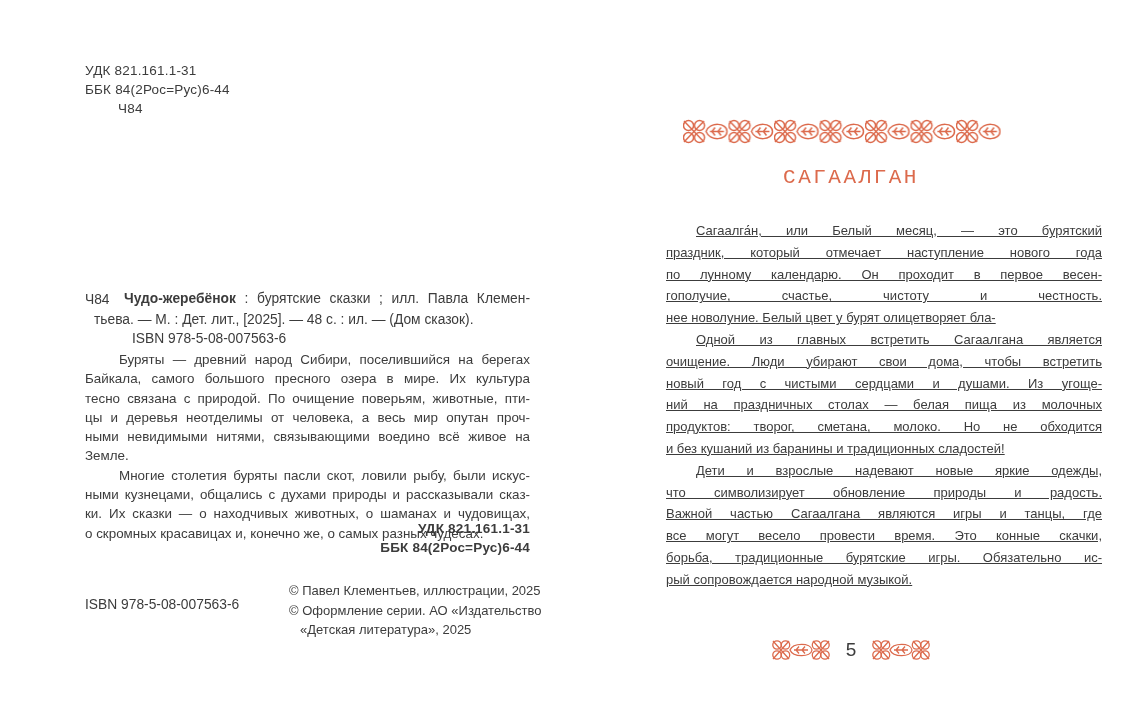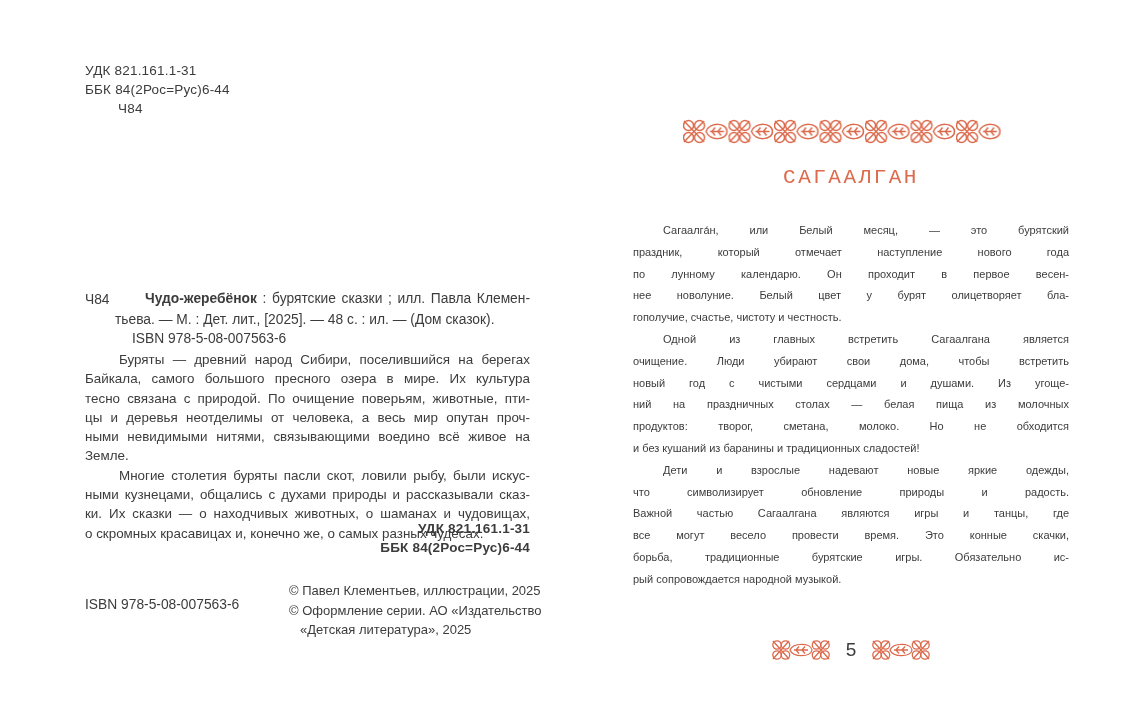--- a/index.html
+++ b/index.html
@@ -11,21 +11,21 @@
   }
   .page { position:absolute; inset:0; }
   .blk { position:absolute; }
 
   
   .udk-top { left:85px; top:61px; font-size:13.5px; line-height:19px; font-weight:500; letter-spacing:.2px; }
   .udk-top div:nth-child(3) { padding-left:33px; }
 
   .biblio { left:85px; top:289px; width:445px; font-size:13.8px; line-height:20.5px; }
   .bib-label { position:absolute; left:0; top:1px; }
-  .bib-entry { margin-left:30px; }
+  .bib-entry { margin-left:9px; }
   .bib-entry .jline.l1 { padding-left:30px; }
   .bold { font-weight:700; }
 
   .isbn-top { left:132px; top:331px; font-size:13.8px; }
 
   .annotation { left:85px; top:350px; width:445px; font-size:13.4px; line-height:19.3px; }
   .annotation .para .jline:first-child { padding-left:34px; }
 
   .udk-right { left:85px; top:520px; width:445px; text-align:right; font-weight:700;
                font-size:13.5px; line-height:18.5px; letter-spacing:.2px; }
@@ -34,21 +34,21 @@
   .copyright div:nth-child(3) { padding-left:11px; }
 
   .isbn-bottom { left:85px; top:597px; font-size:13.8px; }
 
   
   .ornament { left:683px; top:118px; width:318px; height:27px; }
 
   .title { left:633px; top:166px; width:436px; margin:0; text-align:center;
            font-size:21px; font-weight:400; letter-spacing:2.5px; color:var(--accent);font-family:Liberation Mono, monospace; }
 
-  .body-text { left:633px; top:220px; width:436px; font-size:11px; line-height:21.8px; }
+  .body-text { left:666px; top:220px; width:436px; font-size:13px; line-height:21.8px;text-decoration:underline; }
   .body-text .para .jline:first-child { padding-left:30px; }
 
   .jline { text-align:justify; text-align-last:justify; }
   .para .jline:last-child { text-align-last:left; }
 
   .footer { left:633px; top:639px; width:436px; display:flex; align-items:center;
             justify-content:center; gap:16px; }
   .page-num { font-size:19px; color:var(--ink); }
   .mini-orn, .mini-orn svg { display:block; }
 
@@ -135,22 +135,22 @@
     </div>
 
     <h1 class="blk title">САГААЛГАН</h1>
 
     <div class="blk body-text">
       <div class="para">
 
       <div class="jline">Сагаалга́н, или Белый месяц, — это бурятский</div>
           <div class="jline">праздник, который отмечает наступление нового года</div>
           <div class="jline">по лунному календарю. Он проходит в первое весен-</div>
+          <div class="jline">гополучие, счастье, чистоту и честность.</div>
           <div class="jline">нее новолуние. Белый цвет у бурят олицетворяет бла-</div>
-          <div class="jline">гополучие, счастье, чистоту и честность.</div>
         </div>
       <div class="para">
 
       <div class="jline">Одной из главных встретить Сагаалгана является</div>
           <div class="jline">очищение. Люди убирают свои дома, чтобы встретить</div>
           <div class="jline">новый год с чистыми сердцами и душами. Из угоще-</div>
           <div class="jline">ний на праздничных столах — белая пища из молочных</div>
           <div class="jline">продуктов: творог, сметана, молоко. Но не обходится</div>
           <div class="jline">и без кушаний из баранины и традиционных сладостей!</div>
         </div>

